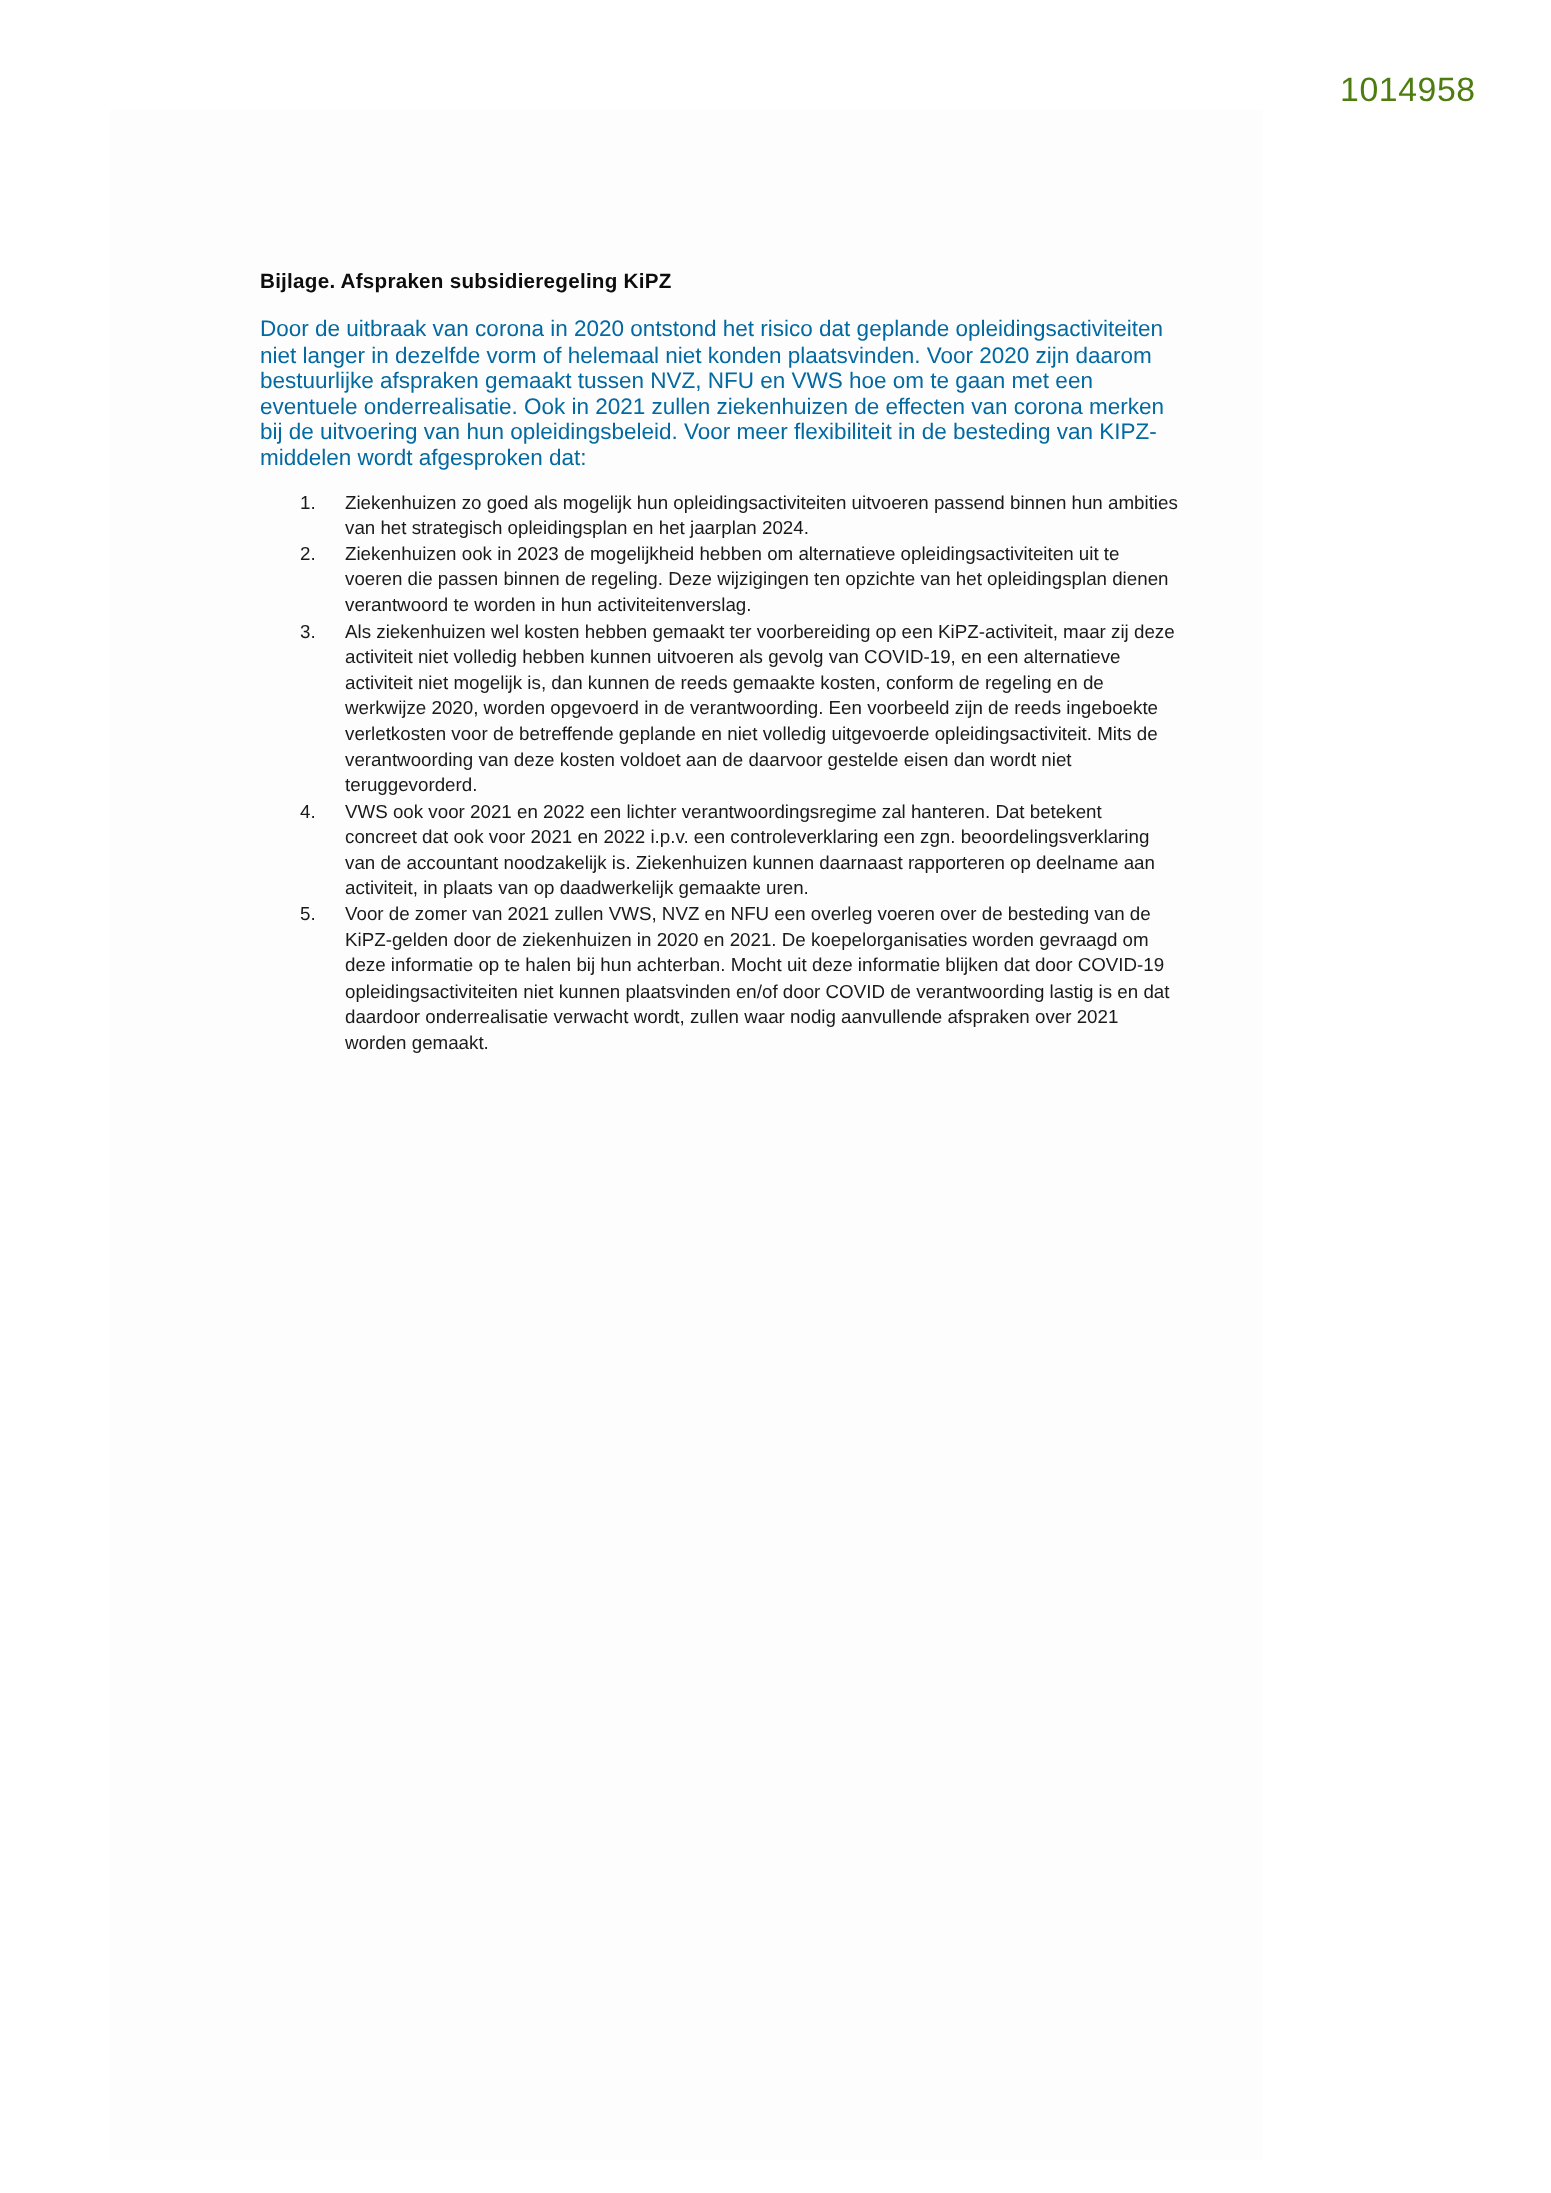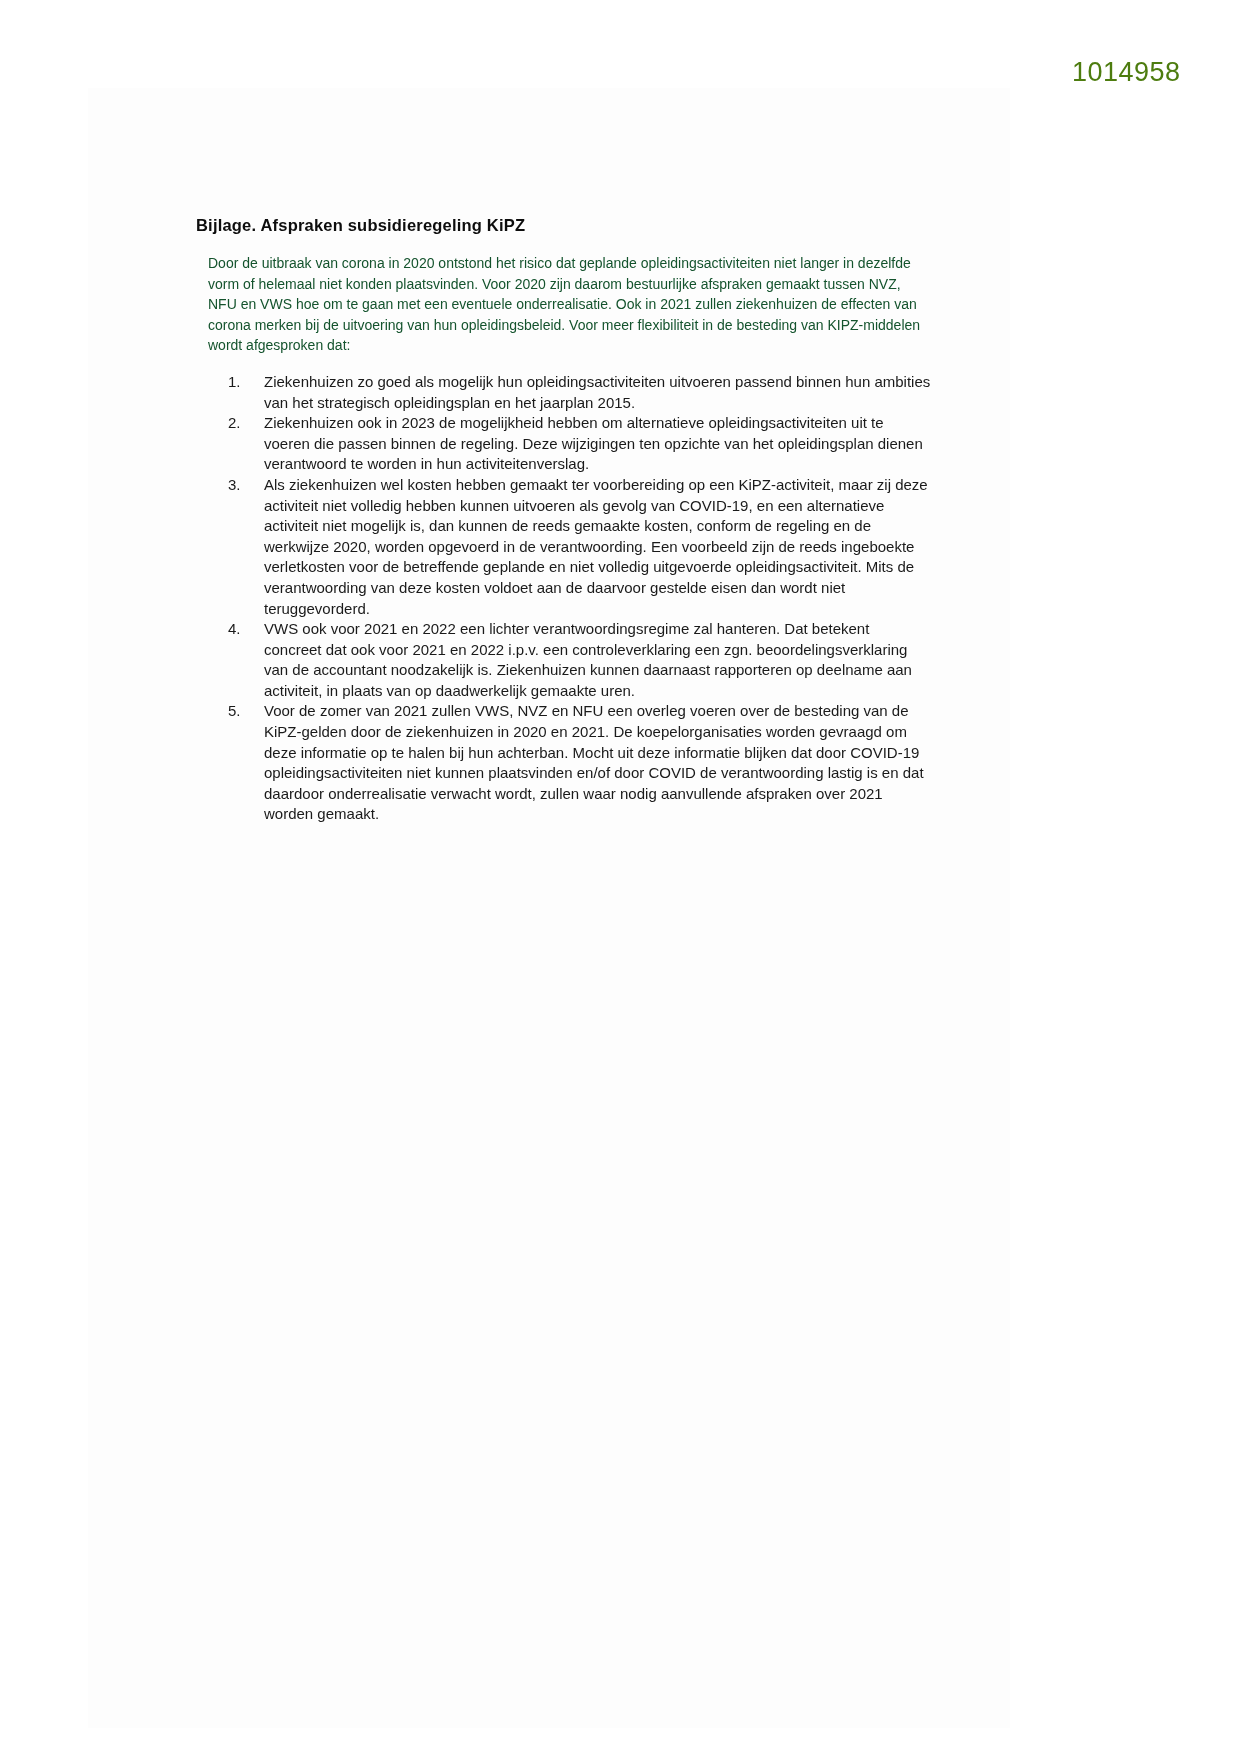--- a/index.html
+++ b/index.html
@@ -28,36 +28,36 @@
     position: absolute;
     top: 56px;
     left: 1072px;
     font-size: 27px;
     line-height: 32px;
     letter-spacing: 0.5px;
     color: #4d7c0f;
   }
   .content {
     position: absolute;
-    left: 196px;
+    left: 208px;
     top: 216px;
     width: 735px;
   }
   .heading {
     margin: 0;
     font-size: 16.5px;
     font-weight: bold;
     color: #0d0d0d;
     letter-spacing: 0.2px;
   }
   .intro {
-    margin: 18px 0 0 12px;
-    font-size: 14px;
+    margin: 18px 0 0 0;
+    font-size: 18px;
     line-height: 20.6px;
-    color: #14532d;
+    color: #0369a1;
   }
   .agreements {
     list-style: none;
     margin: 16px 0 0 0;
     padding: 0 0 0 32px;
   }
   .agreements li {
     display: flex;
     align-items: flex-start;
   }
@@ -81,21 +81,21 @@
 
 <div class="content">
 
   <h1 class="heading">Bijlage. Afspraken subsidieregeling KiPZ</h1>
 
   <p class="intro">Door de uitbraak van corona in 2020 ontstond het risico dat geplande opleidingsactiviteiten niet langer in dezelfde vorm of helemaal niet konden plaatsvinden. Voor 2020 zijn daarom bestuurlijke afspraken gemaakt tussen NVZ, NFU en VWS hoe om te gaan met een eventuele onderrealisatie. Ook in 2021 zullen ziekenhuizen de effecten van corona merken bij de uitvoering van hun opleidingsbeleid. Voor meer flexibiliteit in de besteding van KIPZ-middelen wordt afgesproken dat:</p>
 
   <ol class="agreements">
     <li>
       <span class="marker">1.</span>
-      <span class="text">Ziekenhuizen zo goed als mogelijk hun opleidingsactiviteiten uitvoeren passend binnen hun ambities van het strategisch opleidingsplan en het jaarplan 2015.</span>
+      <span class="text">Ziekenhuizen zo goed als mogelijk hun opleidingsactiviteiten uitvoeren passend binnen hun ambities van het strategisch opleidingsplan en het jaarplan 2024.</span>
     </li>
     <li>
       <span class="marker">2.</span>
       <span class="text">Ziekenhuizen ook in 2023 de mogelijkheid hebben om alternatieve opleidingsactiviteiten uit te voeren die passen binnen de regeling. Deze wijzigingen ten opzichte van het opleidingsplan dienen verantwoord te worden in hun activiteitenverslag.</span>
     </li>
     <li>
       <span class="marker">3.</span>
       <span class="text">Als ziekenhuizen wel kosten hebben gemaakt ter voorbereiding op een KiPZ-activiteit, maar zij deze activiteit niet volledig hebben kunnen uitvoeren als gevolg van COVID-19, en een alternatieve activiteit niet mogelijk is, dan kunnen de reeds gemaakte kosten, conform de regeling en de werkwijze 2020, worden opgevoerd in de verantwoording. Een voorbeeld zijn de reeds ingeboekte verletkosten voor de betreffende geplande en niet volledig uitgevoerde opleidingsactiviteit. Mits de verantwoording van deze kosten voldoet aan de daarvoor gestelde eisen dan wordt niet teruggevorderd.</span>
     </li>
     <li>

